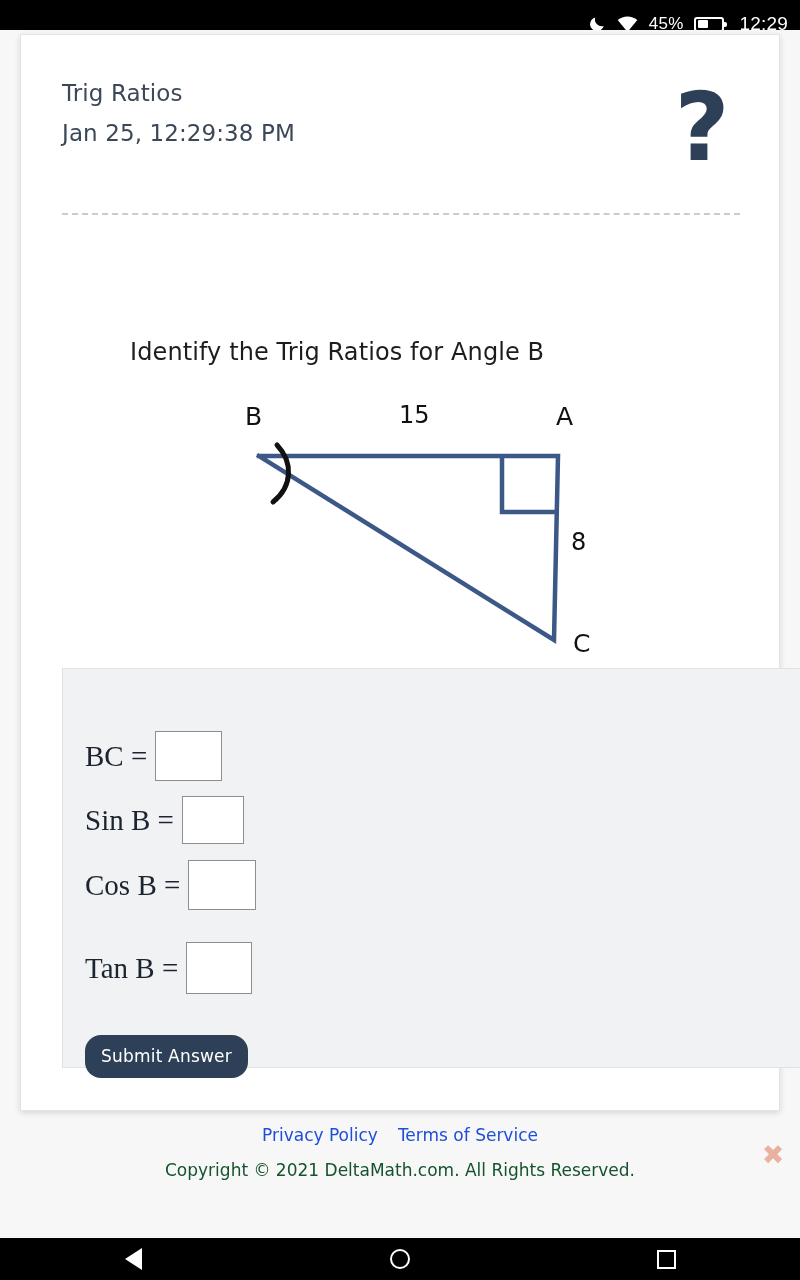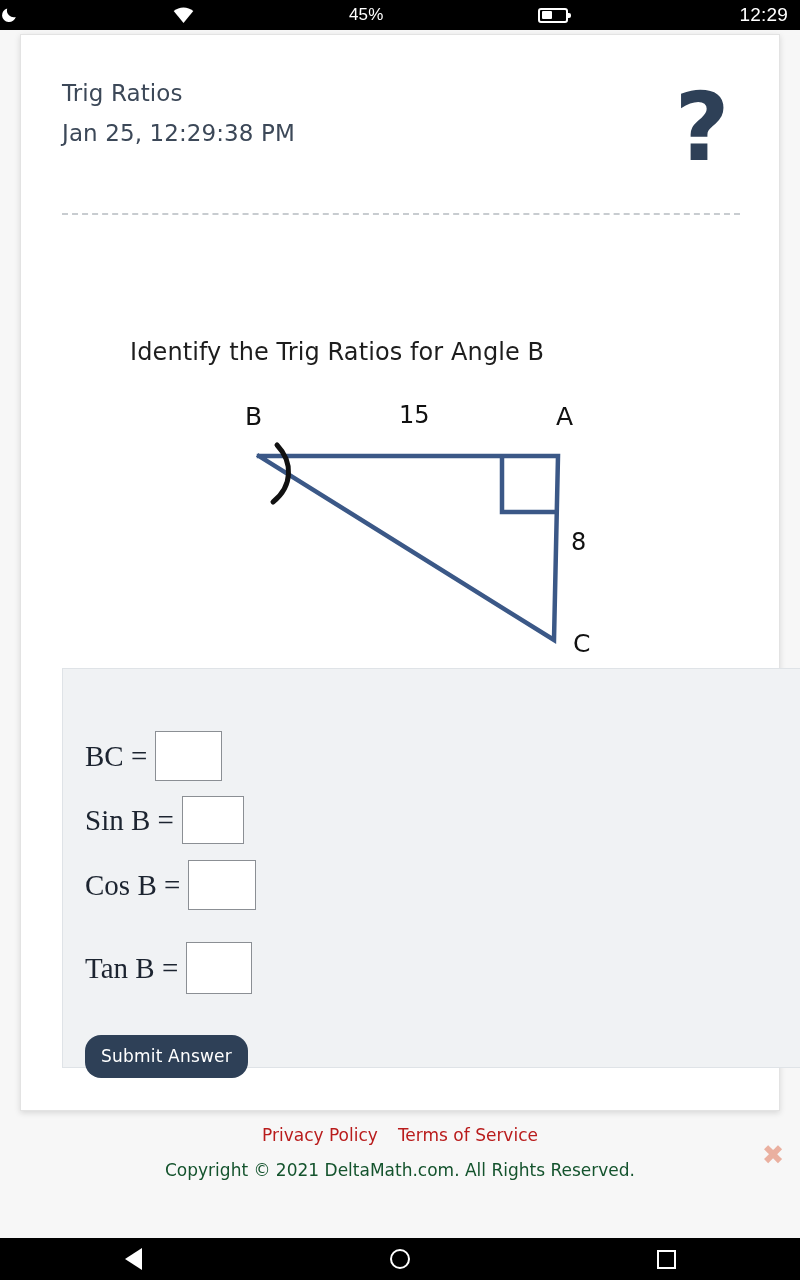--- a/index.html
+++ b/index.html
@@ -9,35 +9,35 @@
     height: 1280px;
     overflow: hidden;
     background: #000;
     font-family: "Liberation Sans", sans-serif;
     -webkit-font-smoothing: antialiased;
   }
 
   
   #status-bar {
     position: absolute;
-    top: 0; left: 0;
+    top: 9px; left: 0;
     width: 800px; height: 30px;
     background: #000;
     display: flex;
     align-items: center;
-    justify-content: space-between;
+    justify-content: flex-end;
     padding-right: 12px;
     gap: 11px;
   }
   #status-bar .sb-text {
     color: #fff;
     font-size: 17px;
     letter-spacing: .2px;
   }
-  #status-bar .clock { font-size: 19px; margin-left: 16px; }
+  #status-bar .clock { font-size: 19px; margin-left: 4px; }
   .icon-moon { width: 18px; height: 18px; display: block; }
   .icon-wifi { width: 21px; height: 18px; display: block; }
   .battery {
     width: 30px; height: 15px;
     border: 2px solid #fff;
     border-radius: 3px;
     position: relative;
     display: inline-block;
   }
   .battery::after {
@@ -196,21 +196,21 @@
     text-align: center;
     font-family: "DejaVu Sans", sans-serif;
   }
   #footer-links {
     display: flex;
     justify-content: center;
     gap: 20px;
     font-size: 17px;
     color: #9a9da2;
   }
-  #footer-links a { color: #b91c1c; text-decoration: none; }
+  #footer-links a { color: #1d4ed8; text-decoration: none; }
   #footer-copyright {
     margin-top: 15px;
     font-size: 17px;
     color: #14532d;
   }
   #close-icon {
     position: absolute;
     right: 14px; top: 1112px;
     width: 26px; height: 26px;
     color: #eab0a0;

